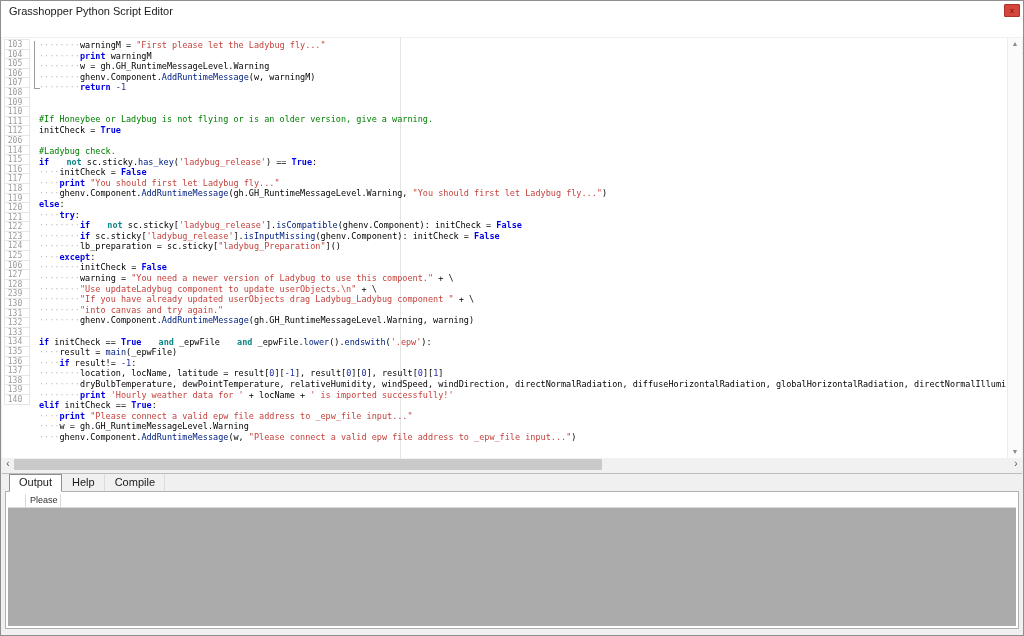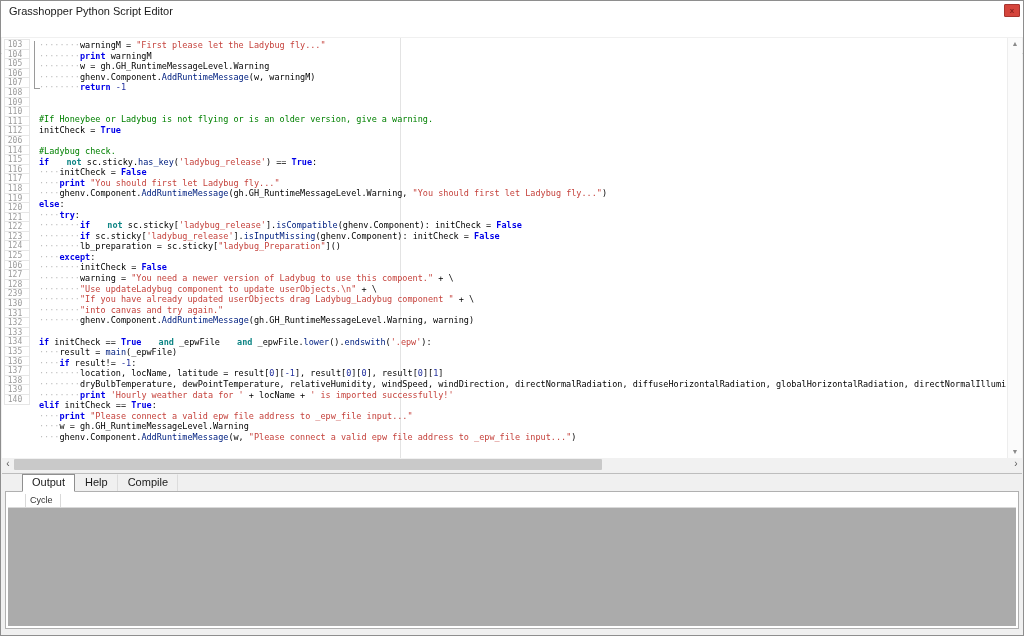--- a/index.html
+++ b/index.html
@@ -47,21 +47,21 @@
   .vscroll .up{top:1px;} .vscroll .down{bottom:1px;}
 
   
   .hscroll{position:absolute;left:1px;right:1px;top:457px;height:13px;background:#f1f1f1;}
   .hs-arrow{position:absolute;top:0;width:12px;height:13px;text-align:center;font-size:10px;color:#5a5a5a;line-height:12px;}
   .hs-left{left:0;} .hs-right{right:0;}
   .hs-thumb{position:absolute;left:12px;top:1px;width:588px;height:11px;background:#c9c9c9;border-radius:1px;}
 
   
   .panel{position:absolute;left:1px;right:1px;top:472px;bottom:1px;background:#f0f0f0;border-top:1px solid #bdbdbd;}
-  .tabs{position:relative;height:17px;display:flex;align-items:flex-end;padding-left:20px;font-size:11px;z-index:2;}
+  .tabs{position:relative;height:17px;display:flex;align-items:flex-end;padding-left:7px;font-size:11px;z-index:2;}
   .tab{padding:1px 9px 2px 9px;line-height:13px;color:#1a1a1a;border:1px solid transparent;border-bottom:none;
     border-right:1px solid #dcdcdc;background:transparent;}
   .tab.active{background:#ffffff;border:1px solid #8f8f8f;border-bottom:1px solid #ffffff;margin-bottom:-1px;}
   .grid{position:absolute;left:3px;right:3px;top:17px;bottom:5px;background:#ffffff;border:1px solid #b0b0b0;}
   .grid-header{position:absolute;left:2px;right:2px;top:2px;height:13px;background:#ffffff;
     border-bottom:1px solid #d9d9d9;font-size:9px;color:#333;}
   .gh-col0{position:absolute;left:0;top:0;bottom:0;width:17px;border-right:1px solid #d9d9d9;}
   .gh-col1{position:absolute;left:17px;top:0;bottom:0;width:36px;border-right:1px solid #d9d9d9;
     padding-left:5px;line-height:13px;box-sizing:border-box;}
   .grid-body{position:absolute;left:2px;right:2px;top:16px;bottom:2px;background:var(--grid_gray,#ababab);}
@@ -156,19 +156,19 @@
 
   <div class="panel">
     <div class="tabs" id="tabs">
         <span class="tab active">Output</span>
         <span class="tab">Help</span>
         <span class="tab">Compile</span>
       </div>
     <div class="grid">
       <div class="grid-header">
         <div class="gh-col0"></div>
-        <div class="gh-col1">Cycle</div>
+        <div class="gh-col1">Please</div>
       </div>
       <div class="grid-body"></div>
     </div>
   </div>
 
 </div>
 
 </body></html>

